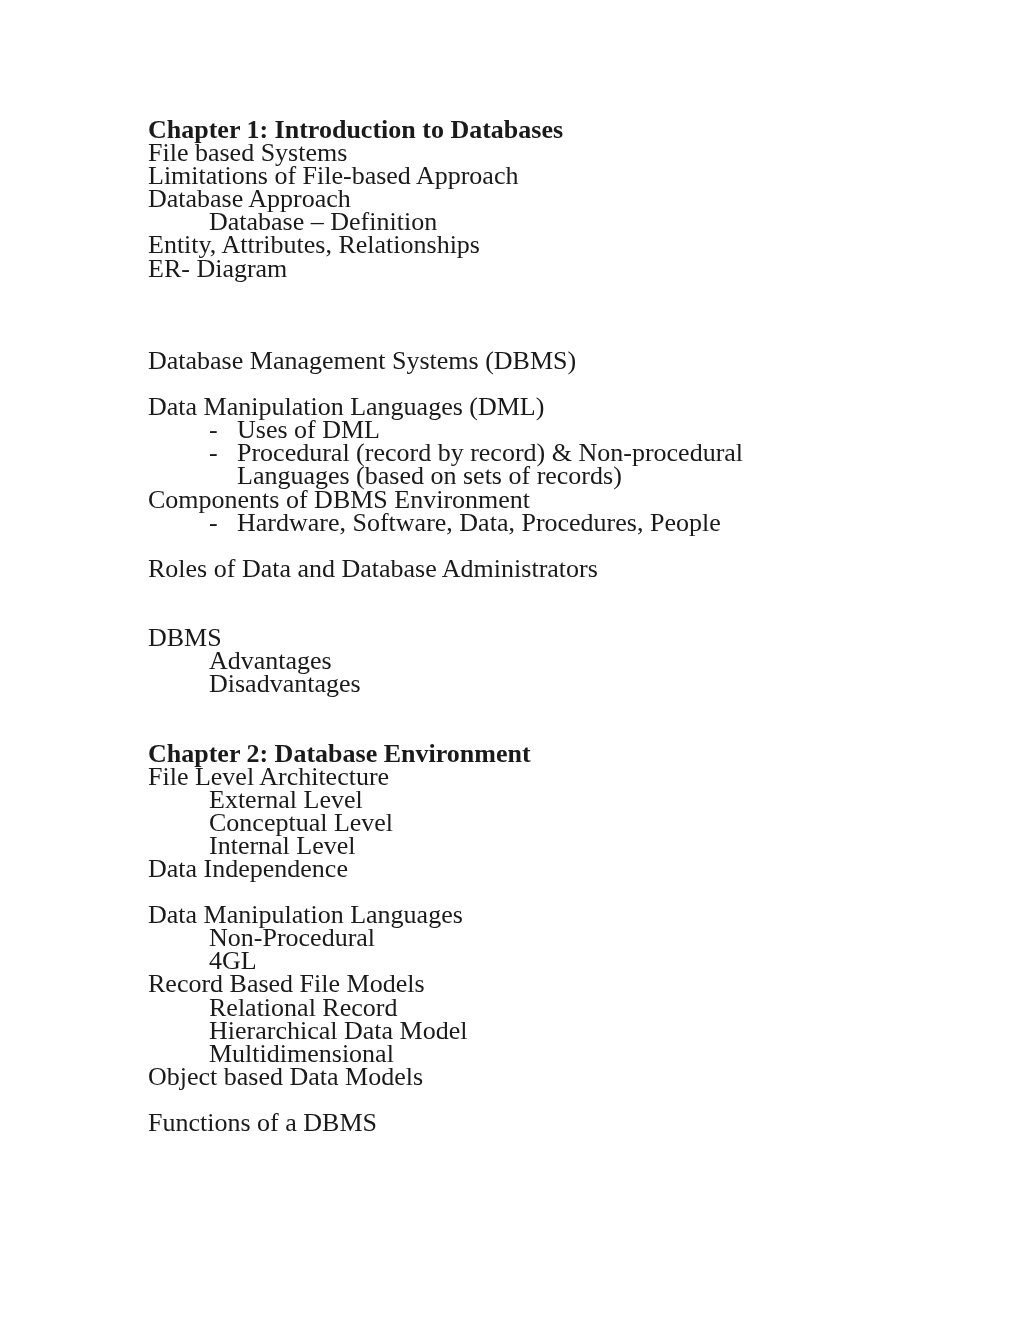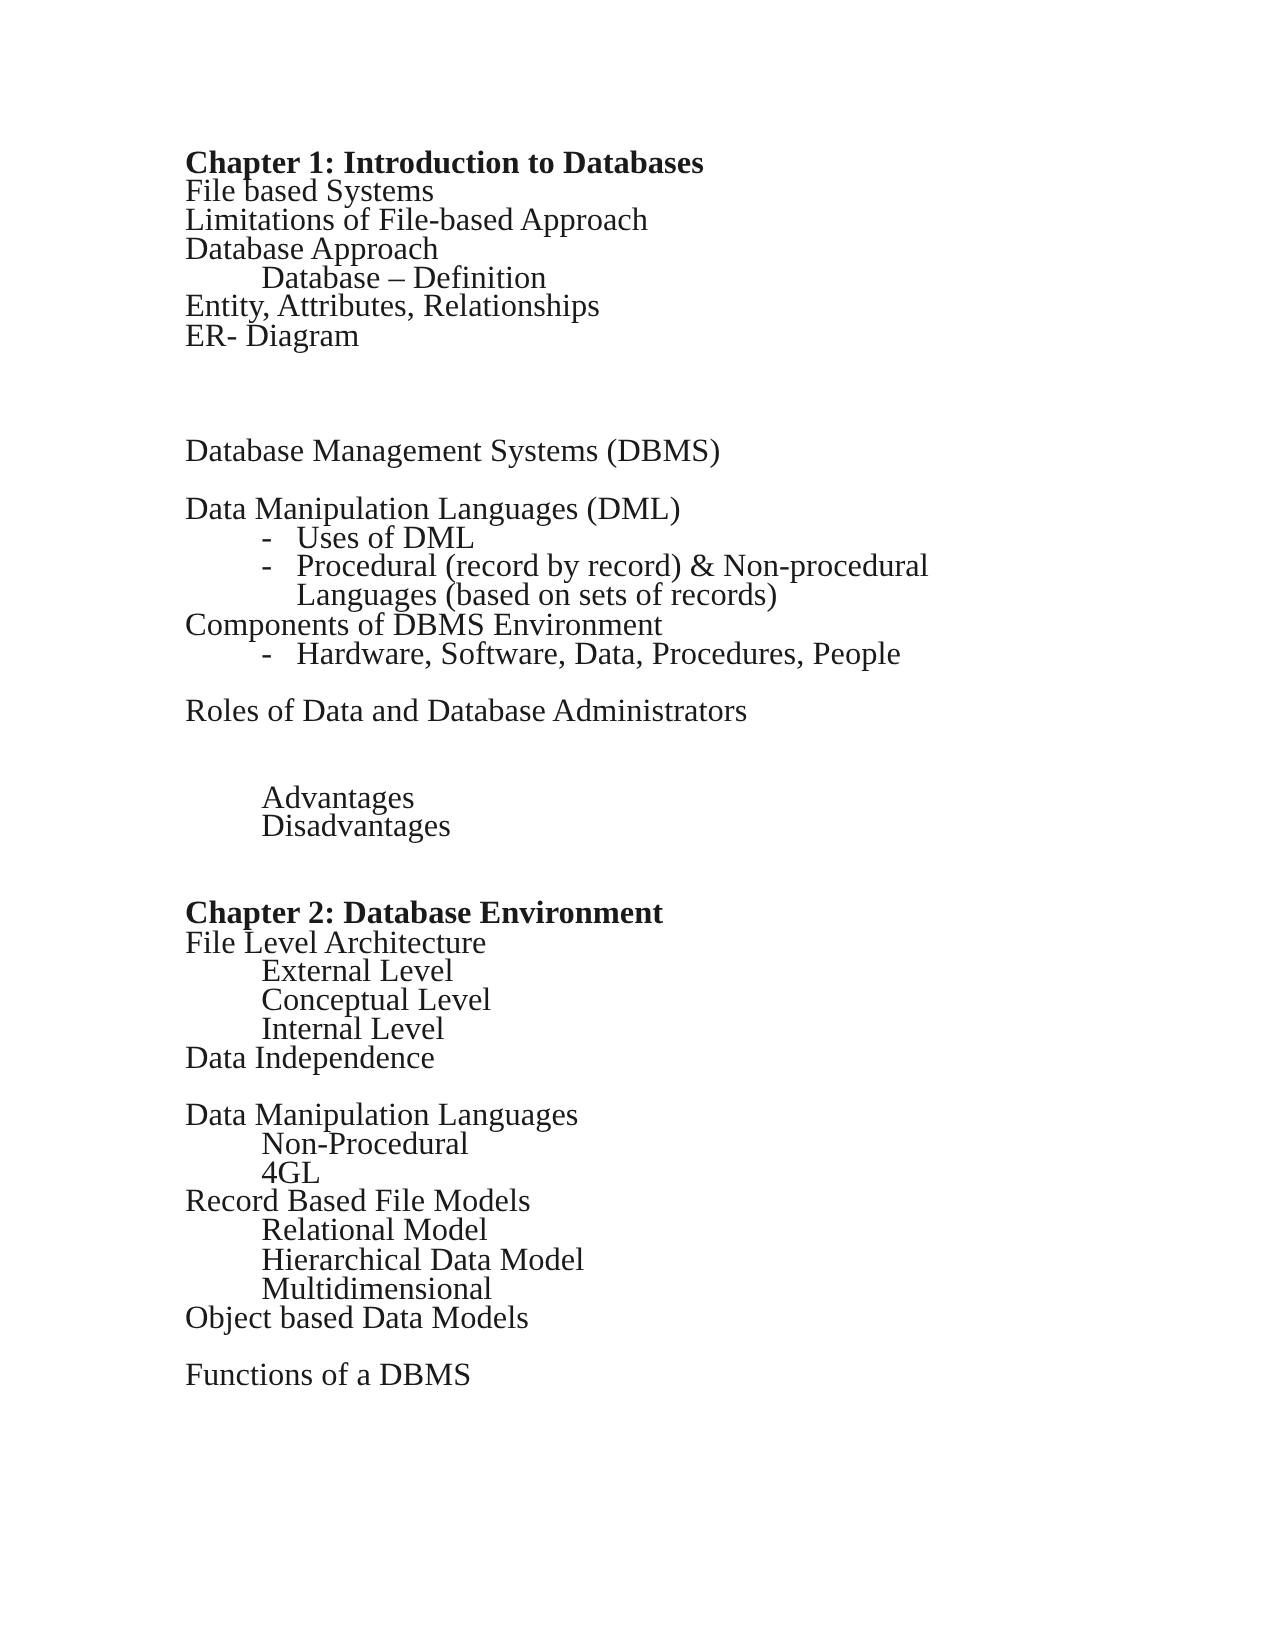--- a/index.html
+++ b/index.html
@@ -103,20 +103,21 @@
 
     <div class="gap-1"></div>
 
     <div class="block">
       <p class="line">Roles of Data and Database Administrators</p>
     </div>
 
     <div class="gap-2"></div>
 
     <div class="block">
+      <p class="line">DBMS</p>
       <p class="line indent-1">Advantages</p>
       <p class="line indent-1">Disadvantages</p>
     </div>
 
     <div class="gap-2"></div>
 
     <div class="block">
       <p class="line bold">Chapter 2: Database Environment</p>
       <p class="line">File Level Architecture</p>
       <p class="line indent-1">External Level</p>
@@ -125,21 +126,21 @@
       <p class="line">Data Independence</p>
     </div>
 
     <div class="gap-1"></div>
 
     <div class="block">
       <p class="line">Data Manipulation Languages</p>
       <p class="line indent-1">Non-Procedural</p>
       <p class="line indent-1">4GL</p>
       <p class="line">Record Based File Models</p>
-      <p class="line indent-1">Relational Model</p>
+      <p class="line indent-1">Relational Record</p>
       <p class="line indent-1">Hierarchical Data Model</p>
       <p class="line indent-1">Multidimensional</p>
       <p class="line">Object based Data Models</p>
     </div>
 
     <div class="gap-1"></div>
 
     <div class="block">
       <p class="line">Functions of a DBMS</p>
     </div>

